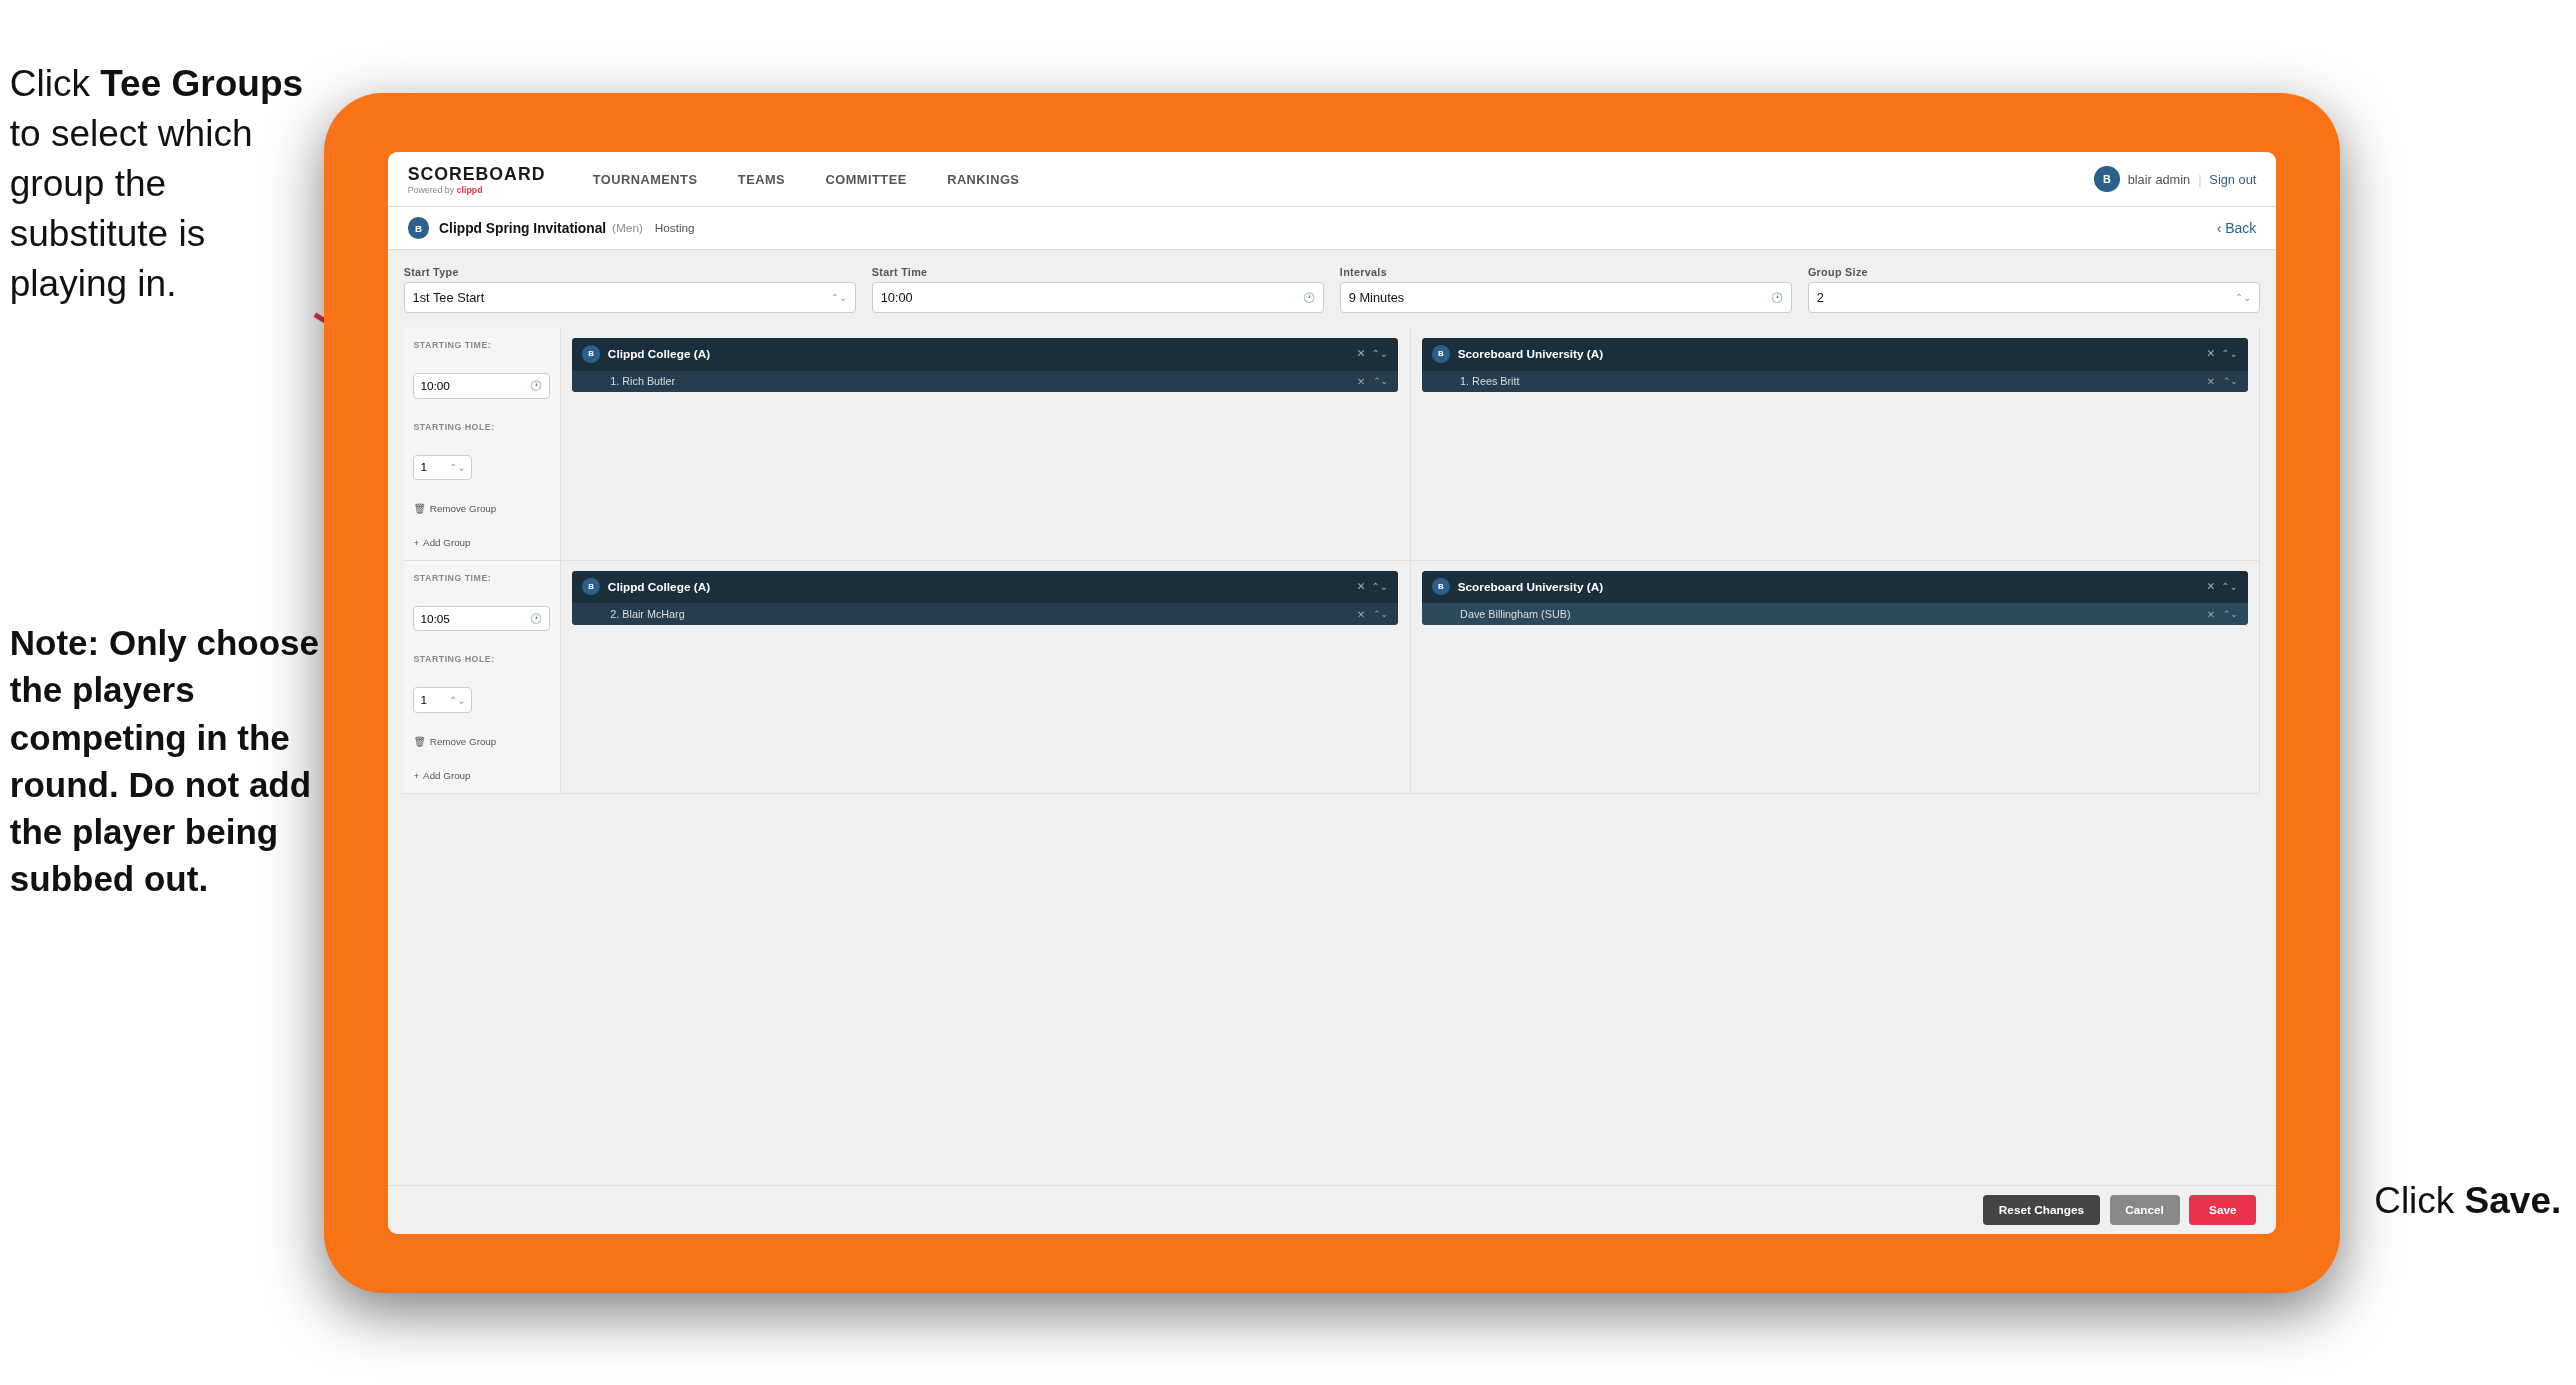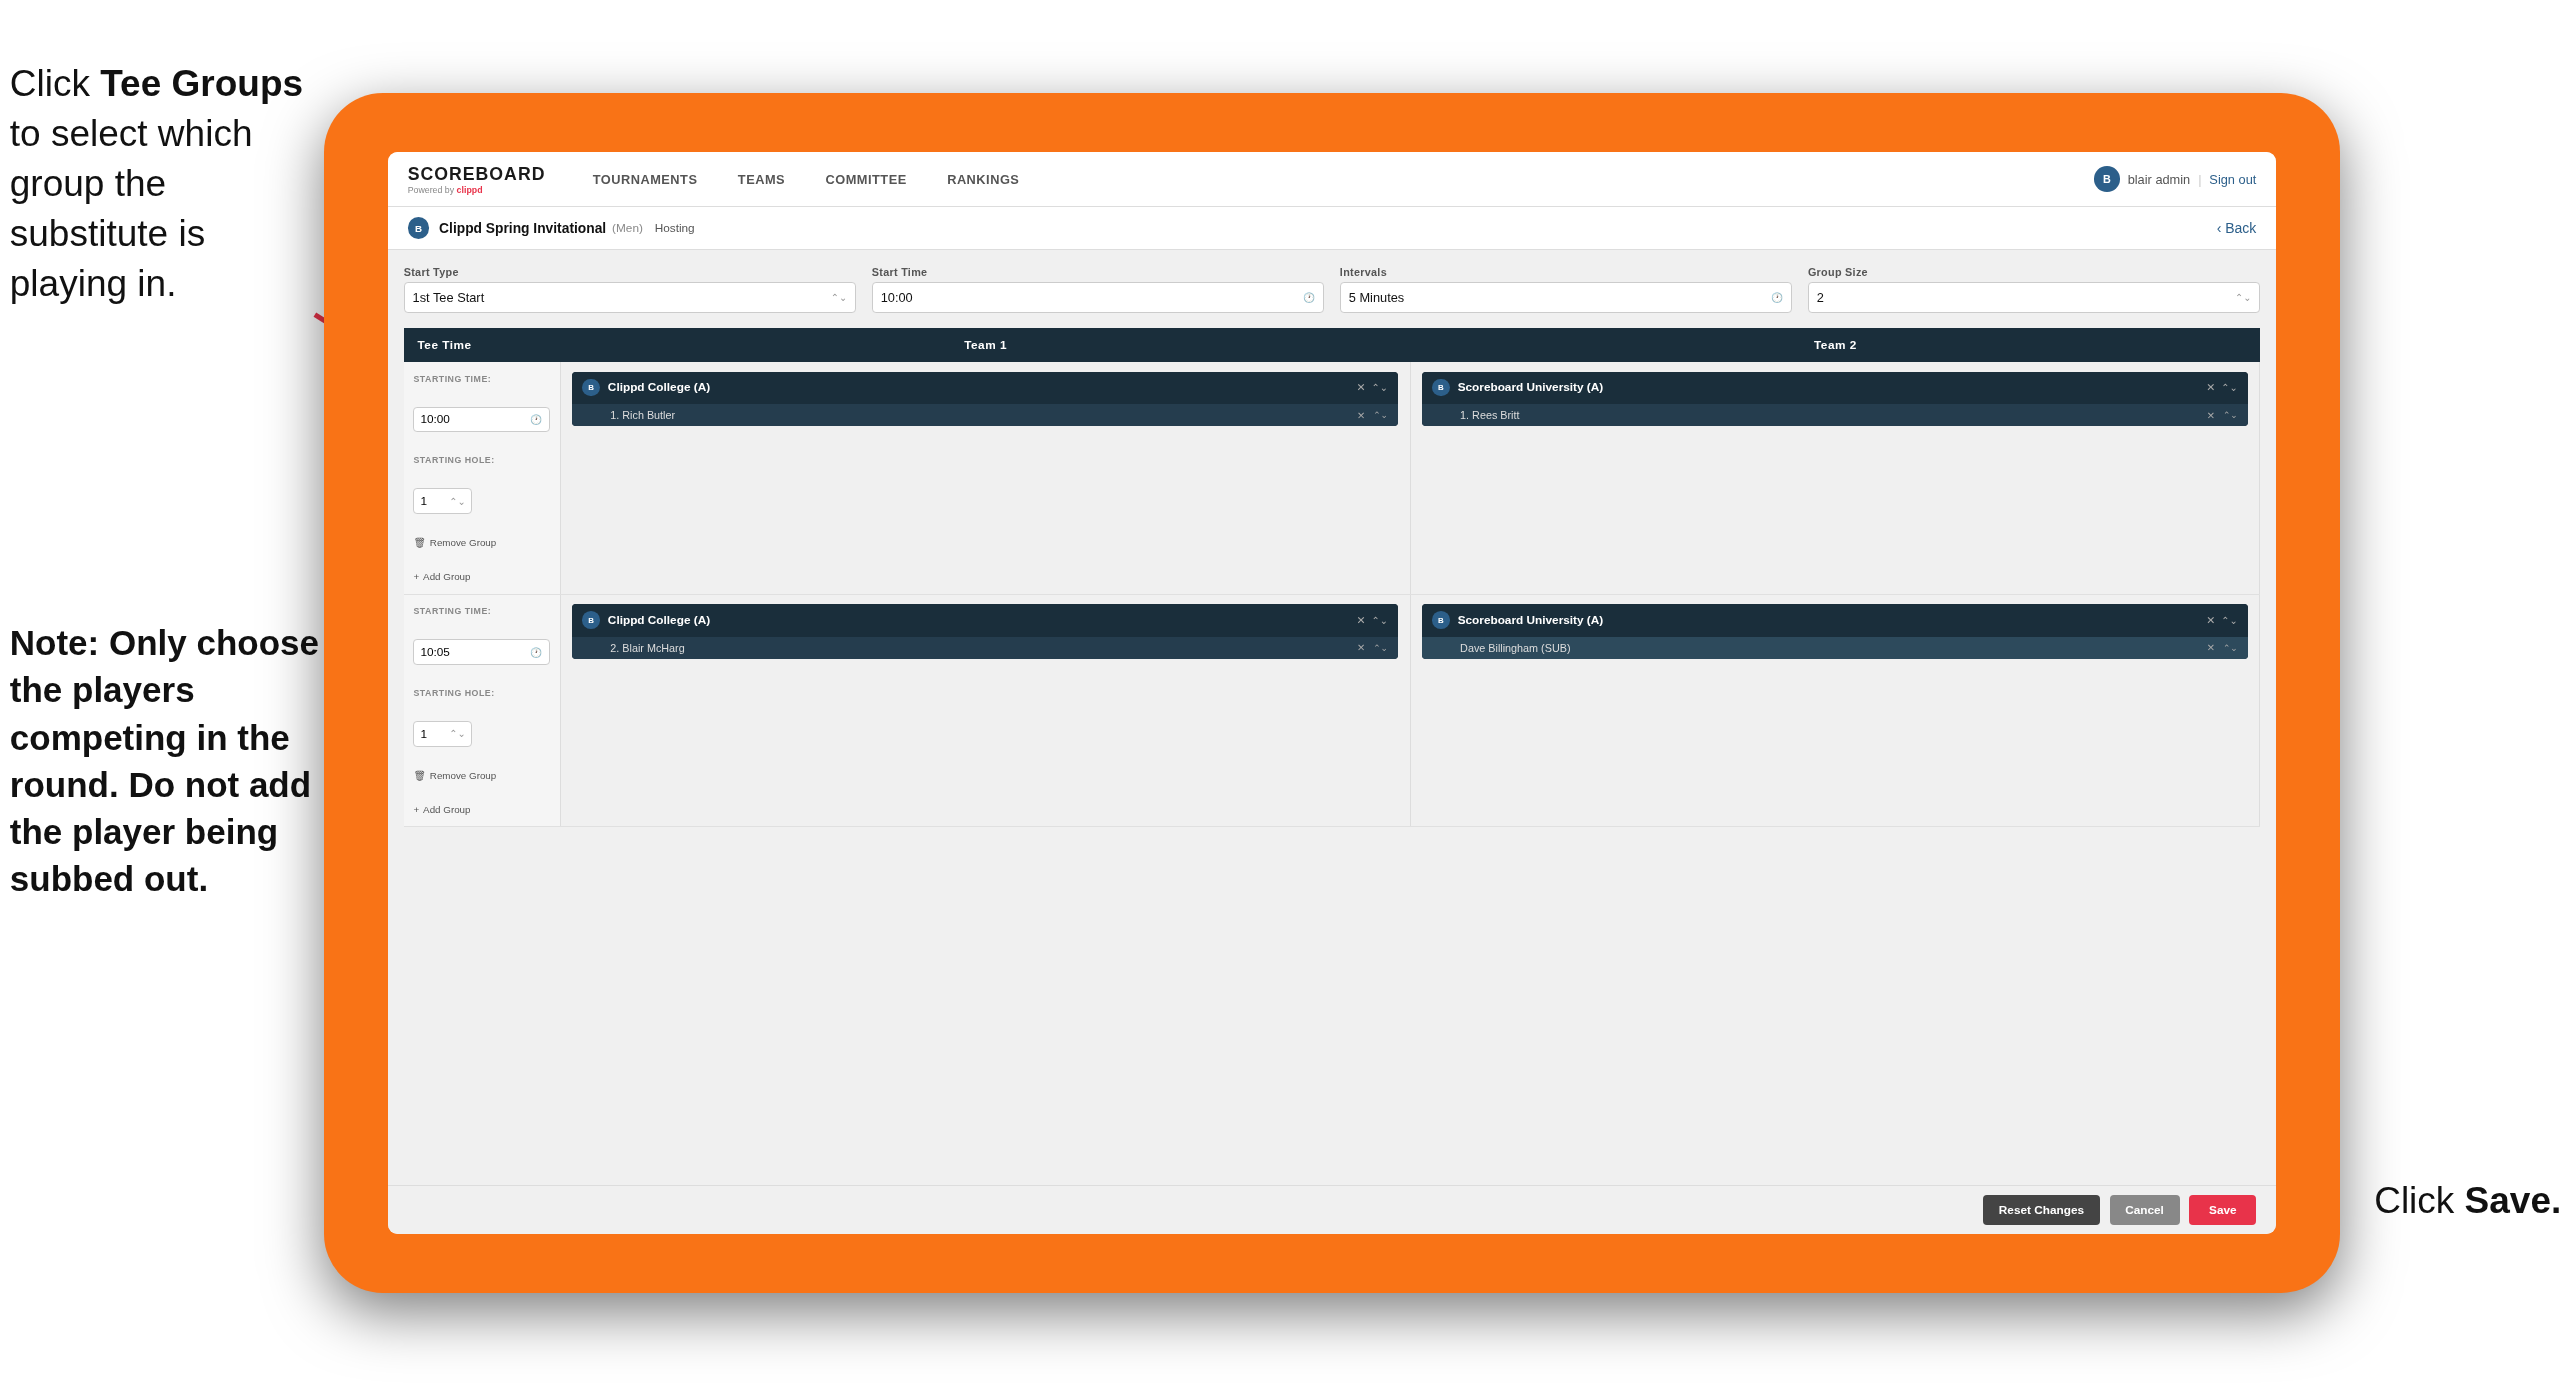--- a/index.html
+++ b/index.html
@@ -509,38 +509,33 @@
         <div class="settings-field">
           <div class="settings-label">Start Time</div>
           <div class="settings-input">
             <span>10:00</span>
             <span class="settings-input-arrow">🕐</span>
           </div>
         </div>
         <div class="settings-field">
           <div class="settings-label">Intervals</div>
           <div class="settings-input">
-            <span>5 Minutes</span>
+            <span>9 Minutes</span>
             <span class="settings-input-arrow">🕐</span>
           </div>
         </div>
         <div class="settings-field">
           <div class="settings-label">Group Size</div>
           <div class="settings-input">
             <span>2</span>
             <span class="settings-input-arrow">⌃⌄</span>
           </div>
         </div>
       </div>
 
-      <div class="tee-table-header">
-        <div class="tee-table-header-cell">Tee Time</div>
-        <div class="tee-table-header-cell">Team 1</div>
-        <div class="tee-table-header-cell">Team 2</div>
-      </div>
 
       <div class="tee-group-row">
         <div class="tee-group-sidebar">
           <div class="sidebar-label">STARTING TIME:</div>
           <div class="sidebar-time-input">
             <span>10:00</span>
             <span style="color:#999;font-size:9.8px;">🕐</span>
           </div>
           <div class="sidebar-label">STARTING HOLE:</div>
           <div class="sidebar-hole-input">

